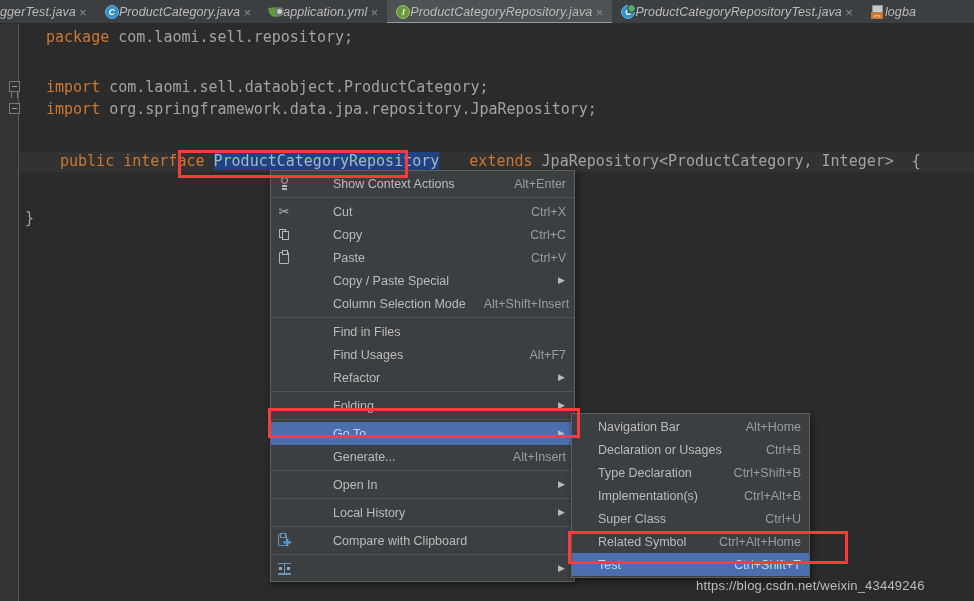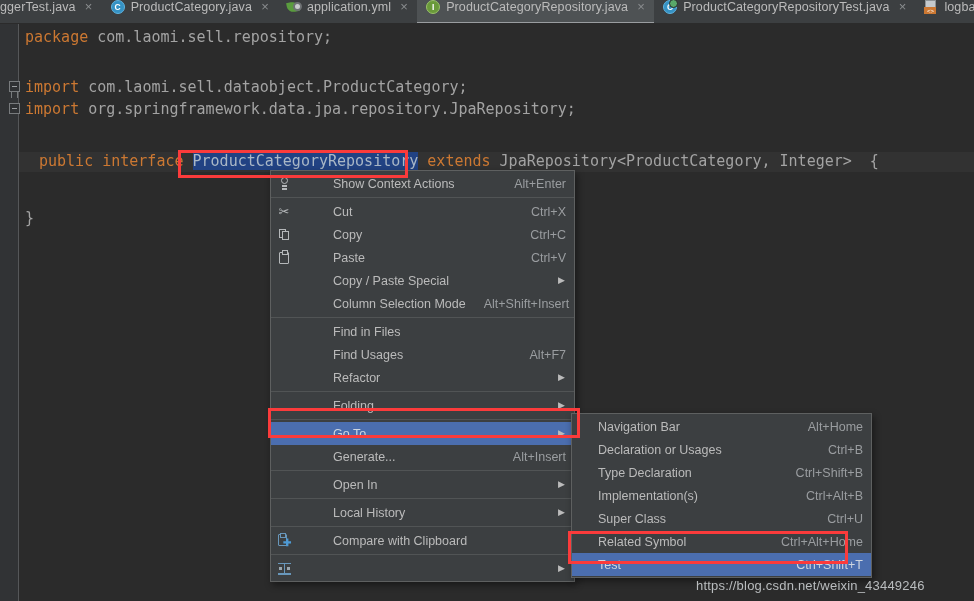--- a/index.html
+++ b/index.html
@@ -19,29 +19,29 @@
   #tabbar {
     position: absolute; left: 0; top: 0;
     width: 974px; height: 24px;
     background: #3c3f41;
     display: flex;
     align-items: stretch;
     overflow: hidden;
     border-bottom: 1px solid #2b2b2b;
   }
   .tab {
-    display: flex; align-items: flex-start;
-    gap: 6px;
+    display: flex; align-items: center;
     padding: 0 8px 0 9px;
     height: 24px;
     font-size: 12.5px;
     color: #bbbbbb;
     white-space: nowrap;
     position: relative;
     flex: 0 0 auto;
+    font-style: italic;
   }
   .tab.active {
     background: #4e5254;
   }
   .tab.active::after {
     content: "";
     position: absolute; left: 0; right: 0; bottom: 0;
     height: 2px; background: #9a9da0;
   }
   .tab .tlabel { font-size: 12.5px; letter-spacing: .1px; }
@@ -129,21 +129,21 @@
   }
 
   .code {
     position: absolute;
     font-family: "DejaVu Sans Mono", "Liberation Mono", monospace;
     font-size: 15px;
     line-height: 20px;
     white-space: pre;
     letter-spacing: 0px;
   }
-  .kw   { color: #cc7832; }
+  .kw   { color: #cc7832; margin-left: 21px; }
   .pl   { color: #a3a3a3; }
   .sel  { background: #214283; color: #a9b7c6; }
   .caretline {
     position: absolute; left: 19px; top: 0; right: 0; height: 20px;
     background: #323232;
   }
 
   
   .redbox {
     position: absolute;
@@ -157,21 +157,21 @@
     position: absolute;
     background: #3c3f41;
     border: 1px solid #5e6060;
     box-shadow: 2px 3px 7px rgba(0,0,0,.45);
     padding: 1px 0;
     z-index: 40;
     font-size: 12.5px;
     color: #bbbbbb;
   }
   #ctxmenu { left: 270px; top: 170px; width: 305px; }
-  #submenu { left: 571px; top: 413px; width: 301px; }
+  #submenu { left: 571px; top: 413px; width: 239px; }
 
   .mi {
     position: relative;
     display: flex; align-items: center;
     height: 23px;
     padding: 0 8px 0 0;
     white-space: nowrap;
   }
   .mi .micon {
     width: 26px; flex: 0 0 26px;

